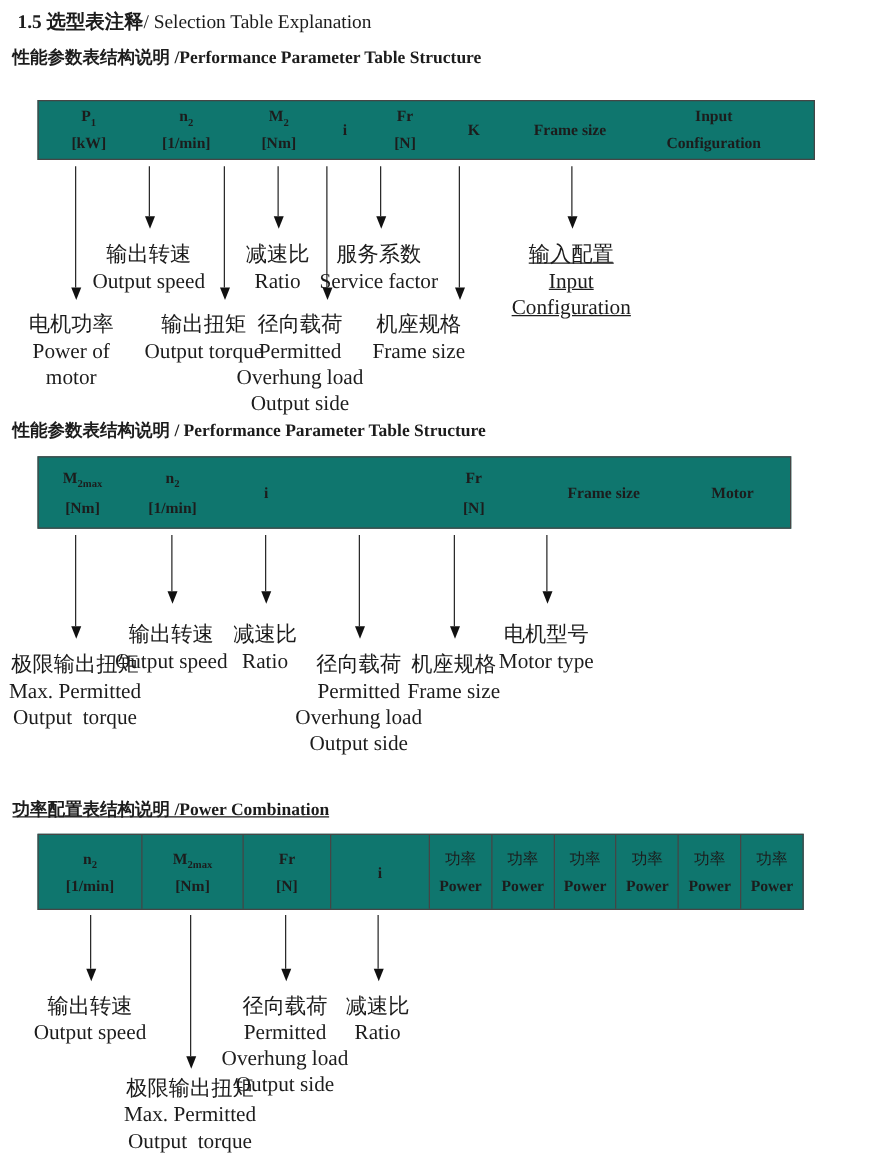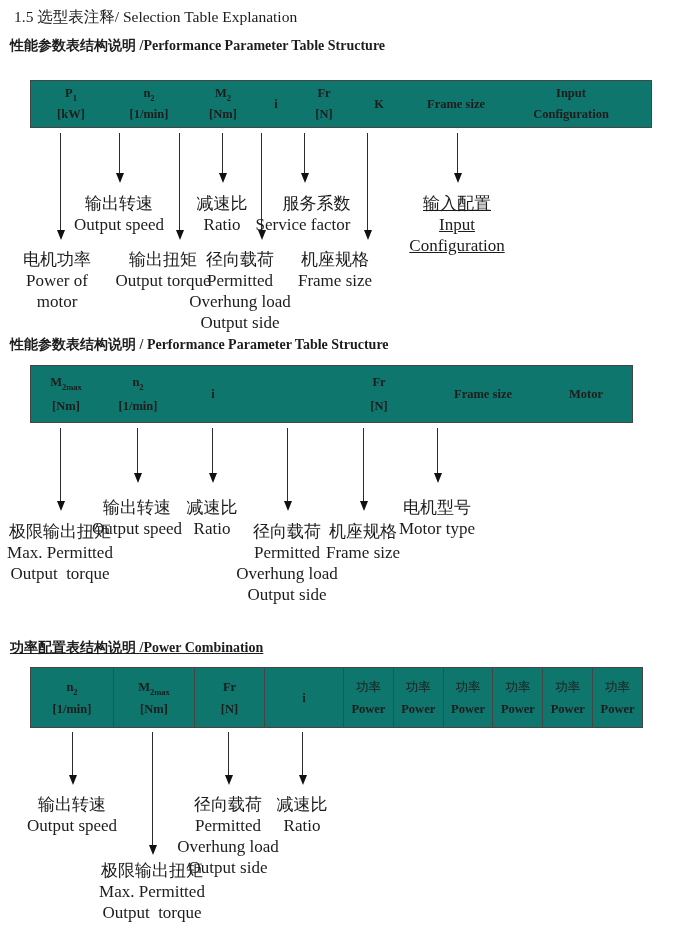--- a/index.html
+++ b/index.html
@@ -1,19 +1,19 @@
 <!DOCTYPE html>
 <html><head>
 <meta charset="utf-8">
 <style>
   html,body{margin:0;padding:0;background:#fff;}
   .page{position:relative;width:695px;height:931px;background:#ffffff;overflow:hidden;
         font-family:"Liberation Serif","DejaVu Serif",serif;color:#1c1c1c;}
   .title{position:absolute;left:14px;top:7px;font-size:15.5px;white-space:nowrap;}
-  .title .zh{font-weight:normal;}
+  .title .zh{font-weight:bold;}
   .title .en{margin-left:0;}
   .h{position:absolute;left:10px;font-weight:bold;font-size:14px;white-space:nowrap;text-align:right;}
   
   .tbl{position:absolute;background:#0f766e;border:1.5px solid #454545;box-sizing:border-box;}
   .cell{position:absolute;top:0;bottom:0;transform:translateX(-50%);
         display:flex;flex-direction:column;justify-content:center;text-align:center;
         font-weight:bold;font-size:12.5px;line-height:21px;white-space:nowrap;}
   .tbl2 .cell{line-height:24px;}
   sub{font-size:8.5px;line-height:0;}
   .l2:empty{display:none;}
@@ -81,21 +81,21 @@
   <div class="arr" style="left:222px;top:133px;height:40px;"></div>
   <div class="arr" style="left:261px;top:133px;height:97px;"></div>
   <div class="arr" style="left:304px;top:133px;height:40px;"></div>
   <div class="arr" style="left:367px;top:133px;height:97px;"></div>
   <div class="arr" style="left:457px;top:133px;height:40px;"></div>
 
   <div class="lbl" style="left:119px;top:193px;">输出转速
 Output speed</div>
   <div class="lbl" style="left:222px;top:193px;">减速比
 Ratio</div>
-  <div class="lbl" style="left:303px;top:193px;text-align:right;">服务系数
+  <div class="lbl" style="left:303px;top:193px;">服务系数
 Service factor</div>
   <div class="lbl" style="left:457px;top:193px;text-decoration:underline;">输入配置
 Input
 Configuration</div>
   <div class="lbl" style="left:57px;top:249px;">电机功率
 Power of
 motor</div>
   <div class="lbl" style="left:163px;top:249px;">输出扭矩
 Output torque</div>
   <div class="lbl" style="left:240px;top:249px;">径向载荷

